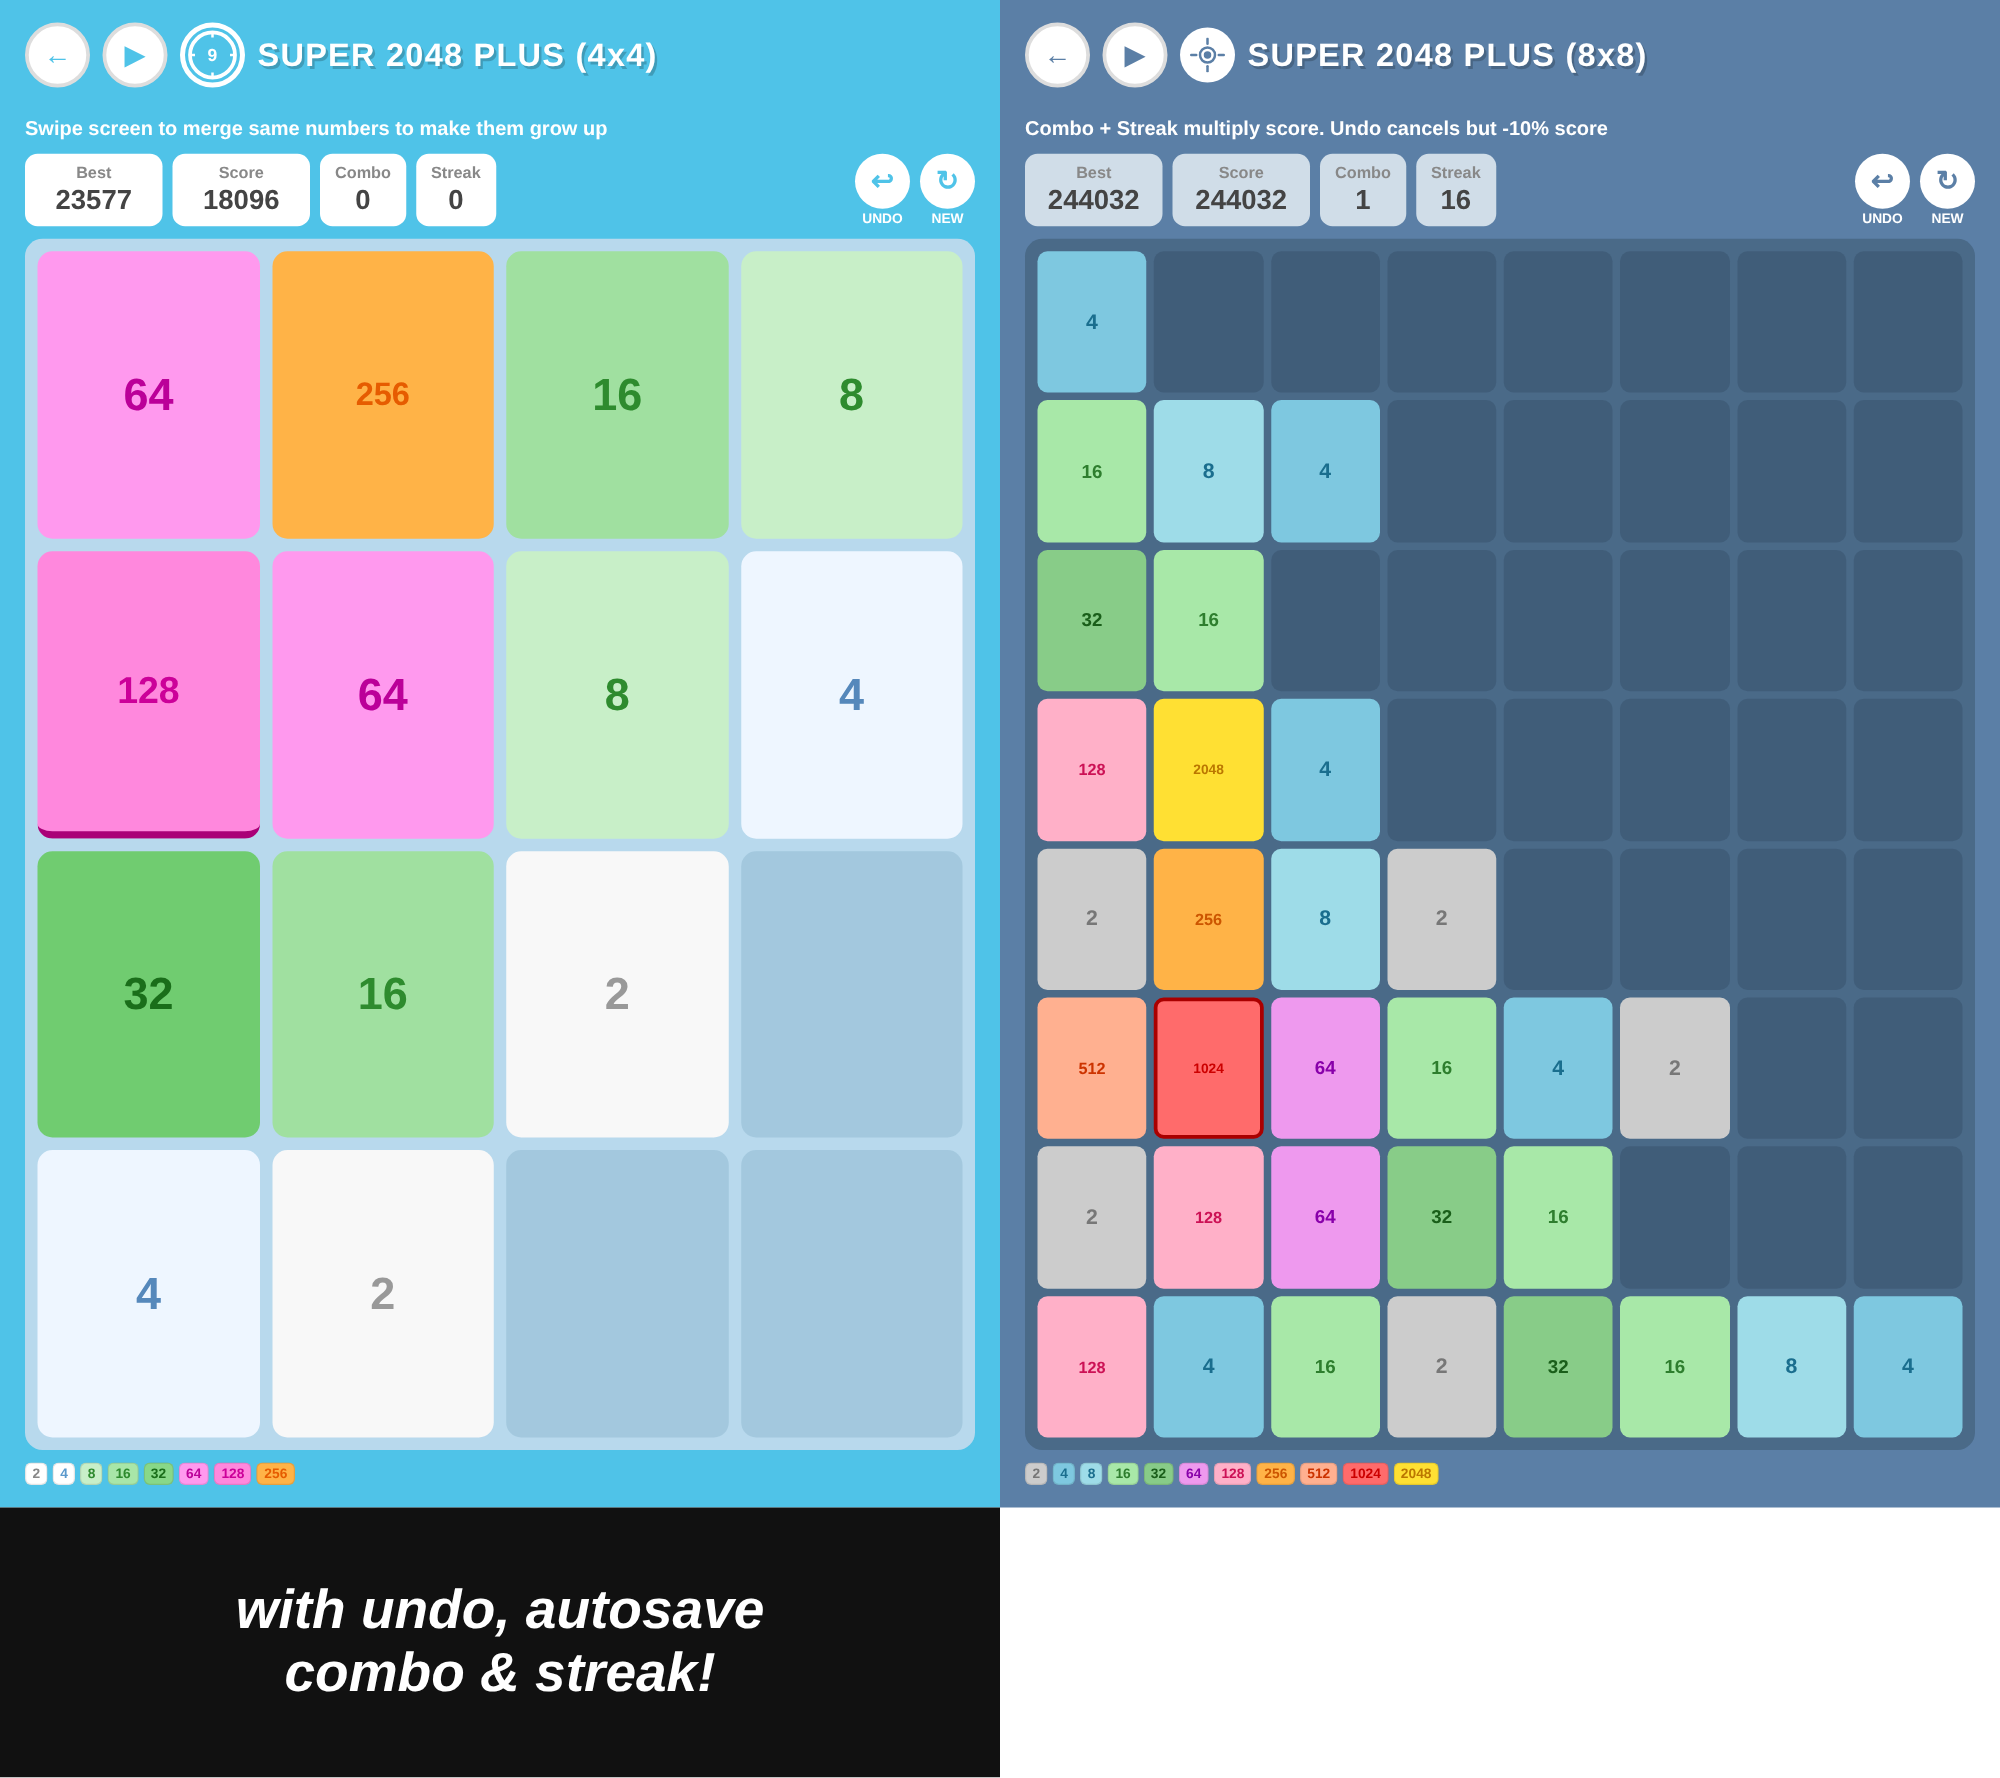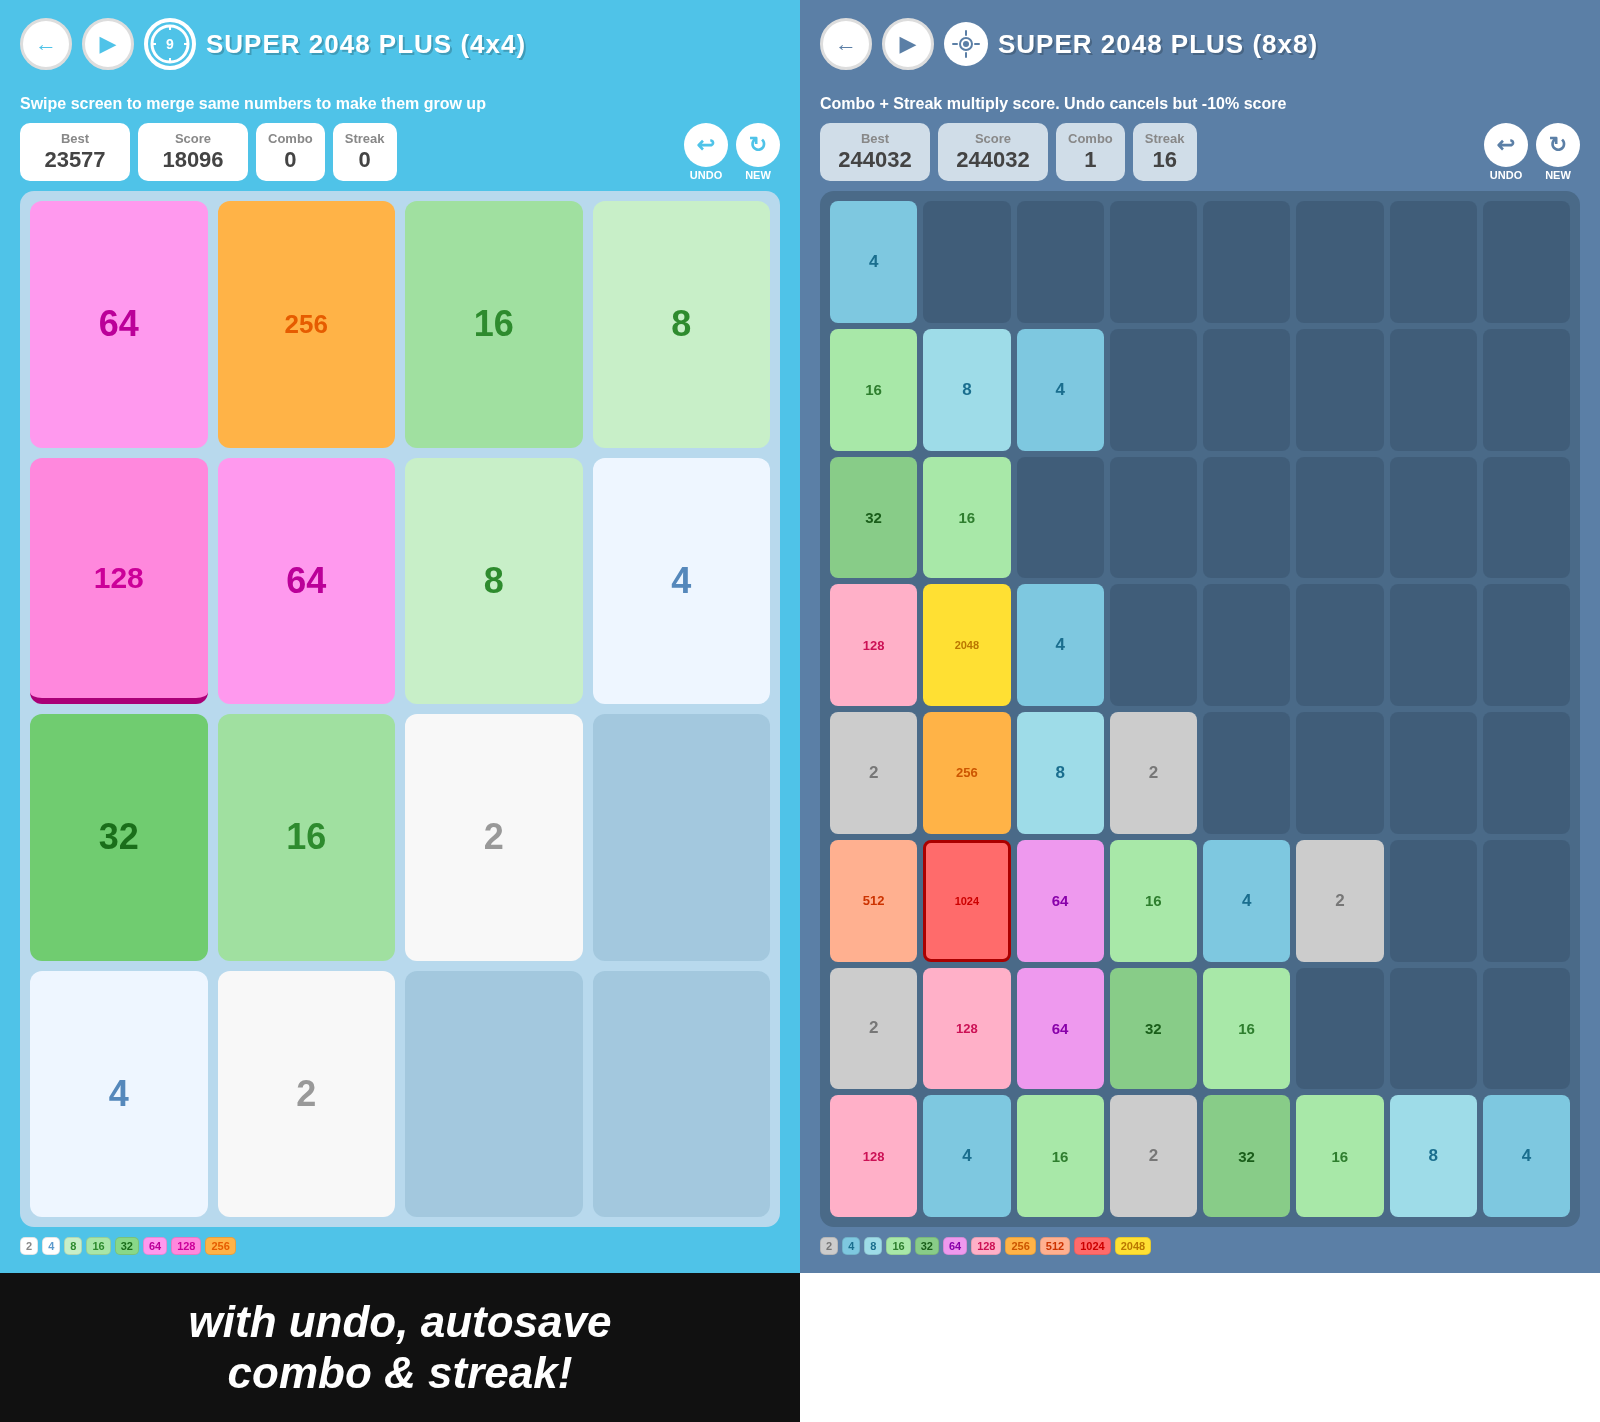--- a/index.html
+++ b/index.html
@@ -162,21 +162,21 @@
     .color-legend {
       display: flex;
       gap: 4px;
       align-items: center;
       flex-wrap: wrap;
     }
 
     
     .bottom-banners {
       display: flex;
-      height: 149px;
+      height: 216px;
     }
 
     .banner {
       width: 800px;
       background: #111;
       display: flex;
       align-items: center;
       justify-content: center;
       padding: 20px 30px;
     }

